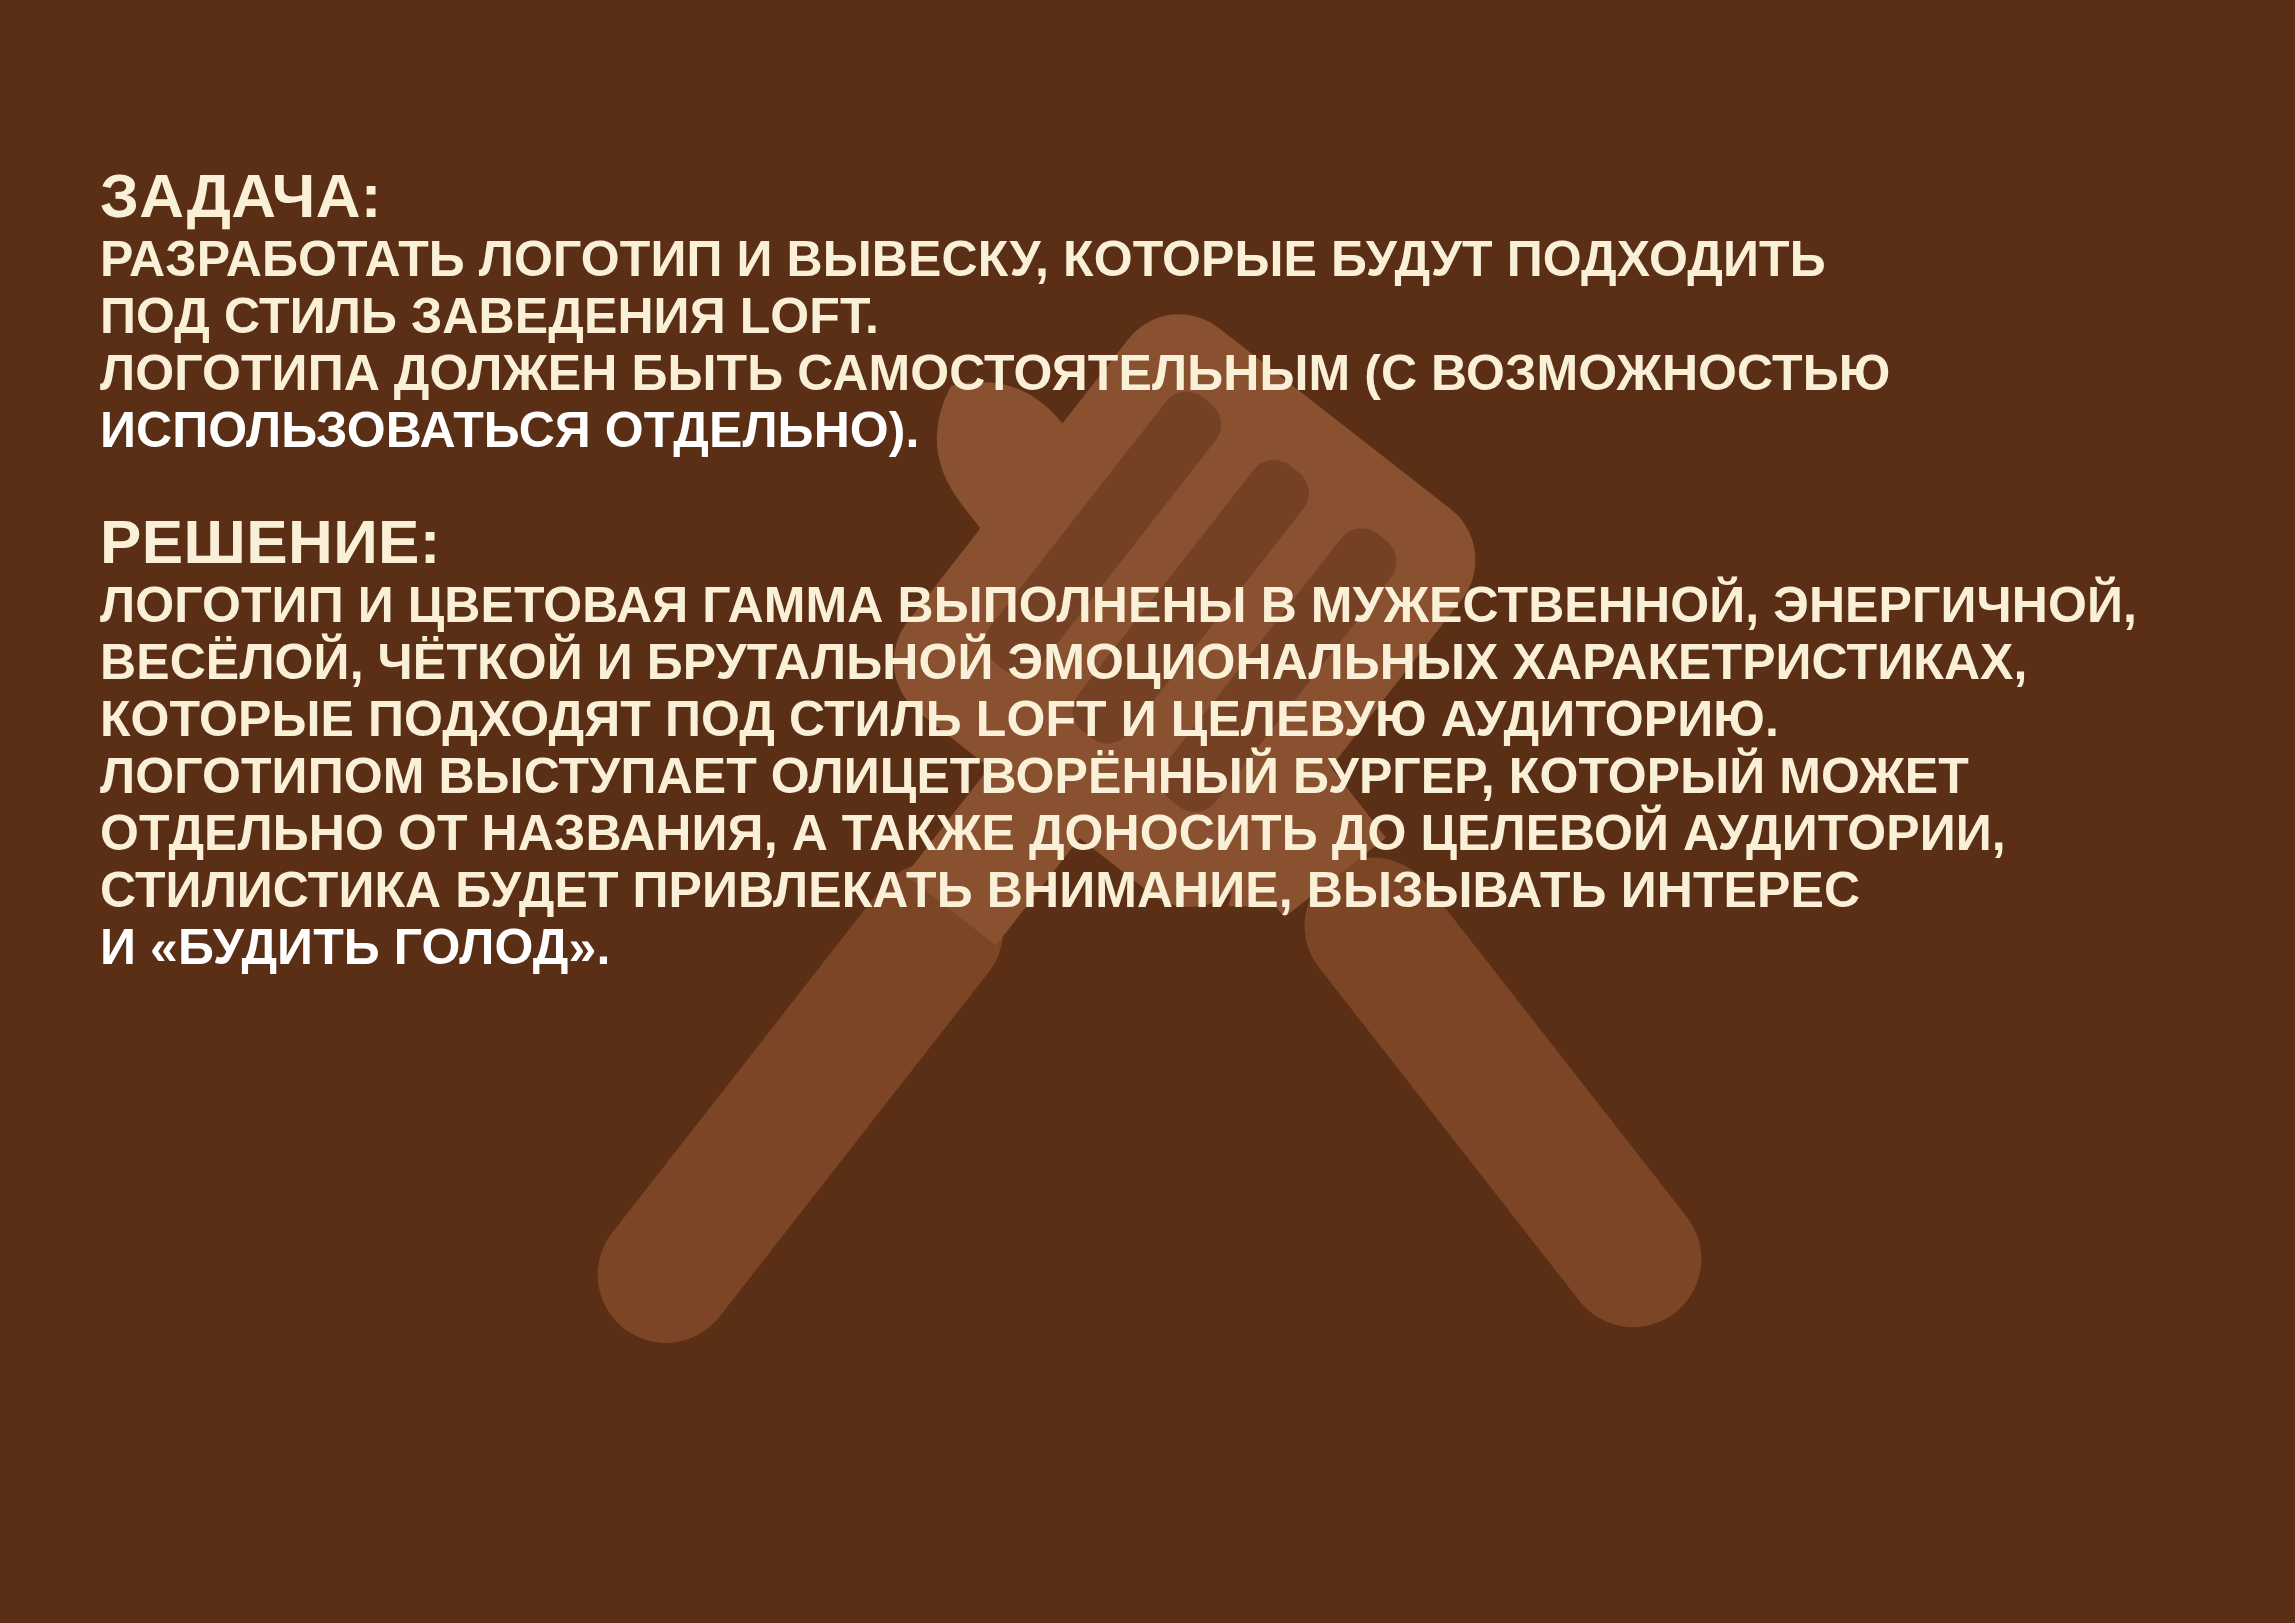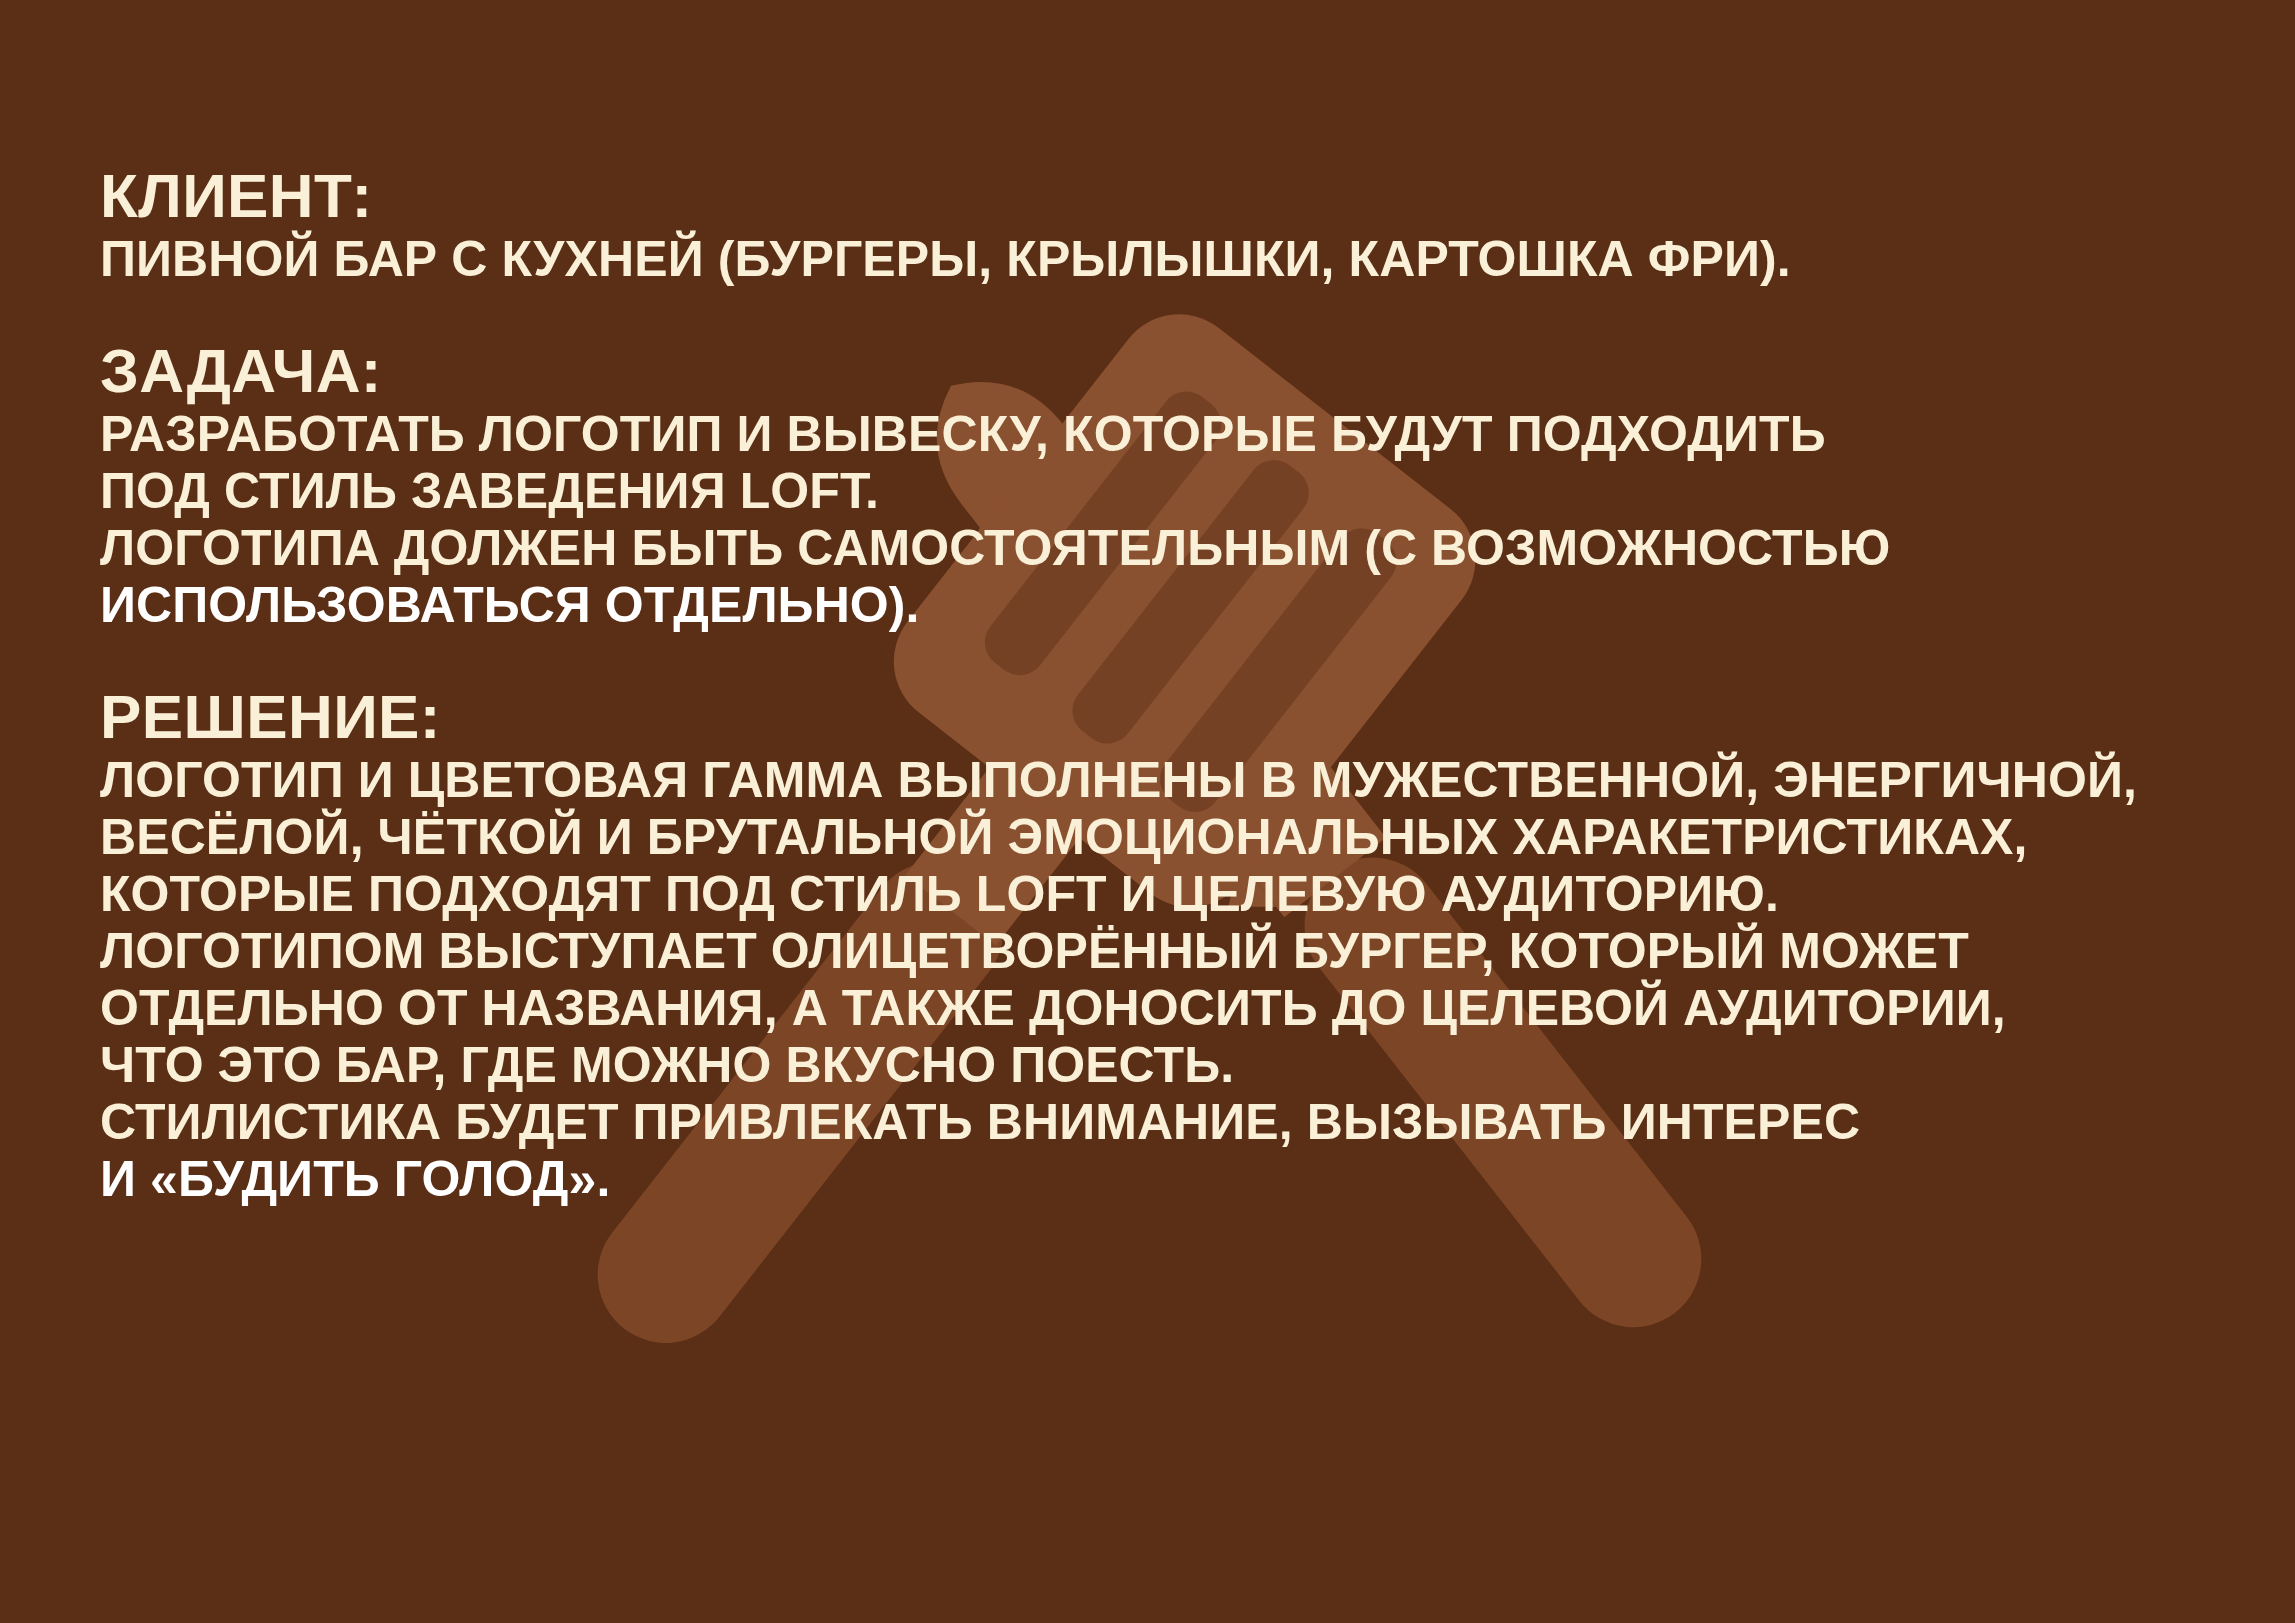--- a/index.html
+++ b/index.html
@@ -82,40 +82,35 @@
       <rect x="1130" y="430" width="590" height="680" rx="90" fill="#8a5130"></rect>
 
       <rect x="1225" y="520" width="88" height="470" rx="36" fill="#65351b" opacity="0.55"></rect>
       <rect x="1380" y="520" width="88" height="470" rx="36" fill="#65351b" opacity="0.55"></rect>
       <rect x="1535" y="520" width="88" height="470" rx="36" fill="#65351b" opacity="0.55"></rect>
     </g>
   </svg>
 
   <div id="content">
 
-    <section class="block">
-      <h2 class="heading" style="color: rgb(250, 240, 216);">КЛИЕНТ:</h2>
-      <p class="line" style="color: rgb(250, 240, 216);">ПИВНОЙ БАР С КУХНЕЙ (БУРГЕРЫ, КРЫЛЫШКИ, КАРТОШКА ФРИ).</p>
-    </section>
 
     <section class="block">
       <h2 class="heading" style="color: rgb(250, 240, 216);">ЗАДАЧА:</h2>
       <p class="line" style="color: rgb(250, 240, 216);">РАЗРАБОТАТЬ ЛОГОТИП И ВЫВЕСКУ, КОТОРЫЕ БУДУТ ПОДХОДИТЬ</p>
       <p class="line" style="color: rgb(250, 240, 216);">ПОД СТИЛЬ ЗАВЕДЕНИЯ LOFT.</p>
       <p class="line" style="color: rgb(250, 240, 216);">ЛОГОТИПА ДОЛЖЕН БЫТЬ САМОСТОЯТЕЛЬНЫМ (С ВОЗМОЖНОСТЬЮ</p>
       <p class="line" style="color: #ffffff;">ИСПОЛЬЗОВАТЬСЯ ОТДЕЛЬНО).</p>
     </section>
 
     <section class="block">
       <h2 class="heading" style="color: rgb(250, 240, 216);">РЕШЕНИЕ:</h2>
       <p class="line" style="color: rgb(250, 240, 216);">ЛОГОТИП И ЦВЕТОВАЯ ГАММА ВЫПОЛНЕНЫ В МУЖЕСТВЕННОЙ, ЭНЕРГИЧНОЙ,</p>
       <p class="line" style="color: rgb(250, 240, 216);">ВЕСЁЛОЙ, ЧЁТКОЙ И БРУТАЛЬНОЙ ЭМОЦИОНАЛЬНЫХ ХАРАКЕТРИСТИКАХ,</p>
       <p class="line" style="color: rgb(250, 240, 216);">КОТОРЫЕ ПОДХОДЯТ ПОД СТИЛЬ LOFT И ЦЕЛЕВУЮ АУДИТОРИЮ.</p>
       <p class="line" style="color: rgb(250, 240, 216);">ЛОГОТИПОМ ВЫСТУПАЕТ ОЛИЦЕТВОРЁННЫЙ БУРГЕР, КОТОРЫЙ МОЖЕТ</p>
       <p class="line" style="color: rgb(250, 240, 216);">ОТДЕЛЬНО ОТ НАЗВАНИЯ, А ТАКЖЕ ДОНОСИТЬ ДО ЦЕЛЕВОЙ АУДИТОРИИ,</p>
-      <p class="line" style="color: rgb(250, 240, 216);">ЧТО ЭТО БАР, ГДЕ МОЖНО ВКУСНО ПОЕСТЬ.</p>
       <p class="line" style="color: rgb(250, 240, 216);">СТИЛИСТИКА БУДЕТ ПРИВЛЕКАТЬ ВНИМАНИЕ, ВЫЗЫВАТЬ ИНТЕРЕС</p>
       <p class="line" style="color: #ffffff;">И «БУДИТЬ ГОЛОД».</p>
     </section>
 
   </div>
 </div>
 
 
 </body></html>

